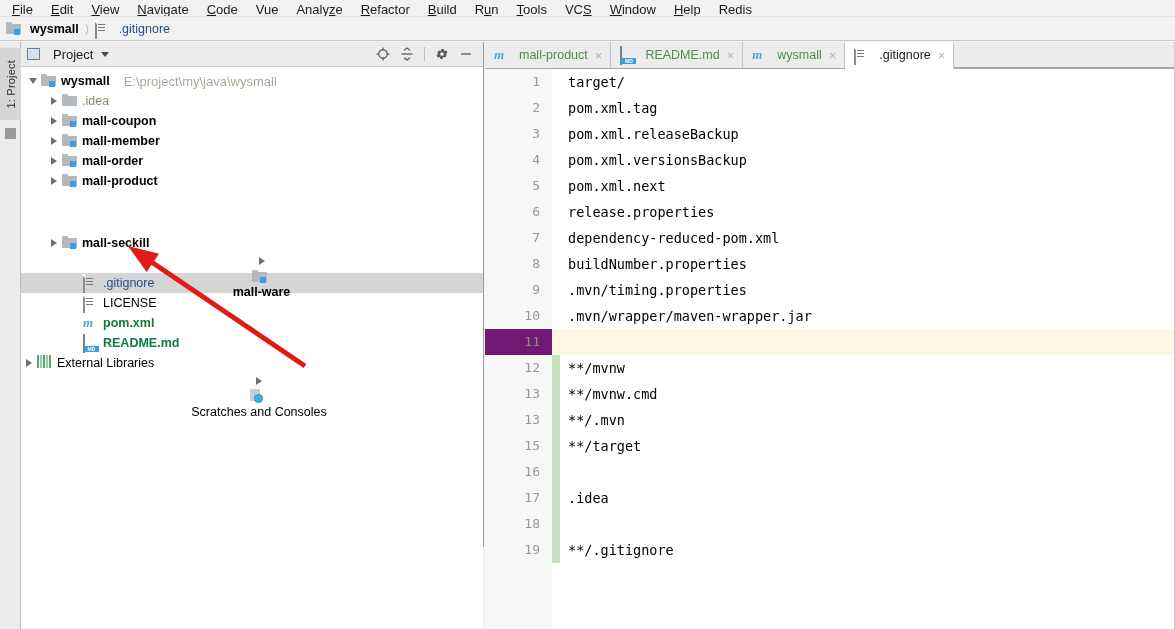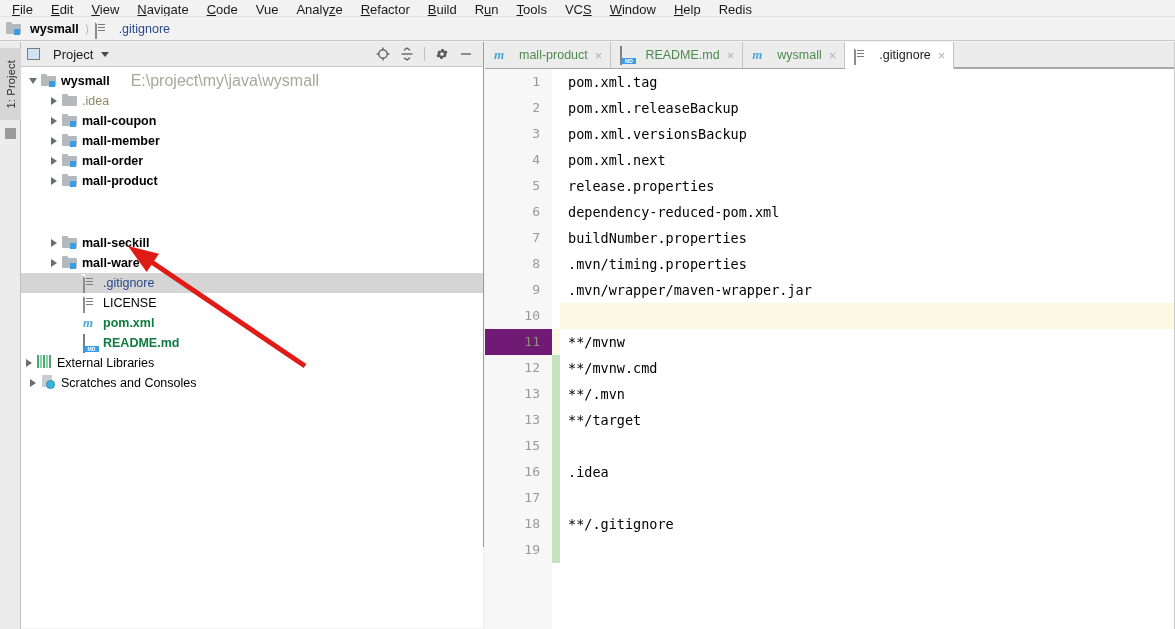--- a/index.html
+++ b/index.html
@@ -98,21 +98,21 @@
   .tree-row.selected { background: #d5d5d5; }
   .tw { width: 16px; height: 16px; display: flex; align-items: center; justify-content: center; flex: none; }
   .arrow-r { width: 0; height: 0; border-top: 4px solid transparent; border-bottom: 4px solid transparent; border-left: 6px solid #6e6e6e; }
   .arrow-d { width: 0; height: 0; border-left: 4px solid transparent; border-right: 4px solid transparent; border-top: 6px solid #6e6e6e; }
   .ticon { width: 17px; height: 16px; flex: none; position: relative; margin-right: 3px; display:inline-block; }
   .tlabel { font-size: 12.5px; color: #000; }
   .tlabel.bold { font-weight: bold; }
   .tlabel.blue { color: #2a4a8a; }
   .tlabel.green { color: #0f7b3f; font-weight: bold; }
   .tlabel.gray { color: #8a8a6a; }
-  .tpath { font-size: 16px; color: #a8a89a; margin-left: 21px; }
+  .tpath { font-size: 13px; color: #a8a89a; margin-left: 14px; }
 
   
   .ic-folder { position: relative; width: 16px; height: 14px; }
   .ic-folder .tab  { position: absolute; left: 0; top: 1px; width: 6px; height: 3px; background: #b3b9bd; border-radius: 1px 1px 0 0; }
   .ic-folder .body { position: absolute; left: 0; top: 3px; width: 15px; height: 10px; background: #b3b9bd; border-radius: 1px; }
   .ic-folder .badge{ position: absolute; left: 8px; top: 8px; width: 6px; height: 6px; background: #3b9ee5; }
   
   .ic-file { position: relative; width: 12px; height: 14px; background: #eceff1; border: 1px solid #8c8c8c; }
   .ic-file::before { content:""; position:absolute; left:2px; top:3px; width:7px; height:1px; background:#7b7b7b; box-shadow: 0 3px 0 #7b7b7b, 0 6px 0 #7b7b7b; }
   .ic-file .fold { position:absolute; right:-1px; top:-1px; width:0;height:0; border-left:4px solid transparent; border-top:4px solid #ffffff; }
@@ -305,21 +305,21 @@
           <span class="ticon"><span class="ic-folder"><span class="tab"></span><span class="body"></span><span class="badge"></span></span></span>
           <span class="tlabel bold">mall-product</span>
         </div>
         <div class="tree-row" style="padding-left: 25px; margin-top: 42px;">
           <span class="tw">
             <span class="arrow-r"></span>
           </span>
           <span class="ticon"><span class="ic-folder"><span class="tab"></span><span class="body"></span><span class="badge"></span></span></span>
           <span class="tlabel bold">mall-seckill</span>
         </div>
-        <div class="tree-row" style="padding-left: 25px;">
+        <div class="tree-row" style="padding-left: 25px; flex-direction: column;">
           <span class="tw">
             <span class="arrow-r"></span>
           </span>
           <span class="ticon"><span class="ic-folder"><span class="tab"></span><span class="body"></span><span class="badge"></span></span></span>
           <span class="tlabel bold">mall-ware</span>
         </div>
         <div class="tree-row selected" style="padding-left: 46px;">
           <span class="tw"></span>
           <span class="ticon"><span class="ic-file"><span class="fold"></span></span></span>
           <span class="tlabel blue">.gitignore</span>
@@ -341,21 +341,21 @@
           <span class="ticon"><span class="ic-md"><span class="mdtag">MD</span></span></span>
           <span class="tlabel green">README.md</span>
         </div>
         <div class="tree-row" style="padding-left: 0;">
           <span class="tw">
             <span class="arrow-r"></span>
           </span>
           <span class="ticon"><span class="ic-libs"><i style="left:0px;background:#4aa870"></i><i style="left:3px;background:#8fd0a8"></i><i style="left:6px;background:#4aa870"></i><i style="left:9px;background:#8fd0a8"></i><i style="left:12px;background:#4aa870"></i></span></span>
           <span class="tlabel">External Libraries</span>
         </div>
-        <div class="tree-row" style="padding-left: 4px;">
+        <div class="tree-row" style="padding-left: 20px; flex-direction: column;">
           <span class="tw">
             <span class="arrow-r"></span>
           </span>
           <span class="ticon"><span class="ic-scratch"><span class="pg"></span><span class="clk"></span></span></span>
           <span class="tlabel">Scratches and Consoles</span>
         </div>
       </div>
   </div>
 
   <div class="editor-area">
@@ -406,20 +406,21 @@
           <div class="ln">16</div>
           <div class="ln">17</div>
           <div class="ln">18</div>
           <div class="ln">19</div>
         </div>
       <div class="vcs-strip" id="vcsstrip">
           <div class="vseg" style="top: 286px; height: 208px;"></div>
           <div class="hl-row" style="top: 260px;"></div>
         </div>
       <div class="code-col" id="codecol">
+          <div class="cline">target/</div>
           <div class="cline">pom.xml.tag</div>
           <div class="cline">pom.xml.releaseBackup</div>
           <div class="cline">pom.xml.versionsBackup</div>
           <div class="cline">pom.xml.next</div>
           <div class="cline">release.properties</div>
           <div class="cline">dependency-reduced-pom.xml</div>
           <div class="cline">buildNumber.properties</div>
           <div class="cline">.mvn/timing.properties</div>
           <div class="cline">.mvn/wrapper/maven-wrapper.jar</div>
           <div class="cline cur"></div>

